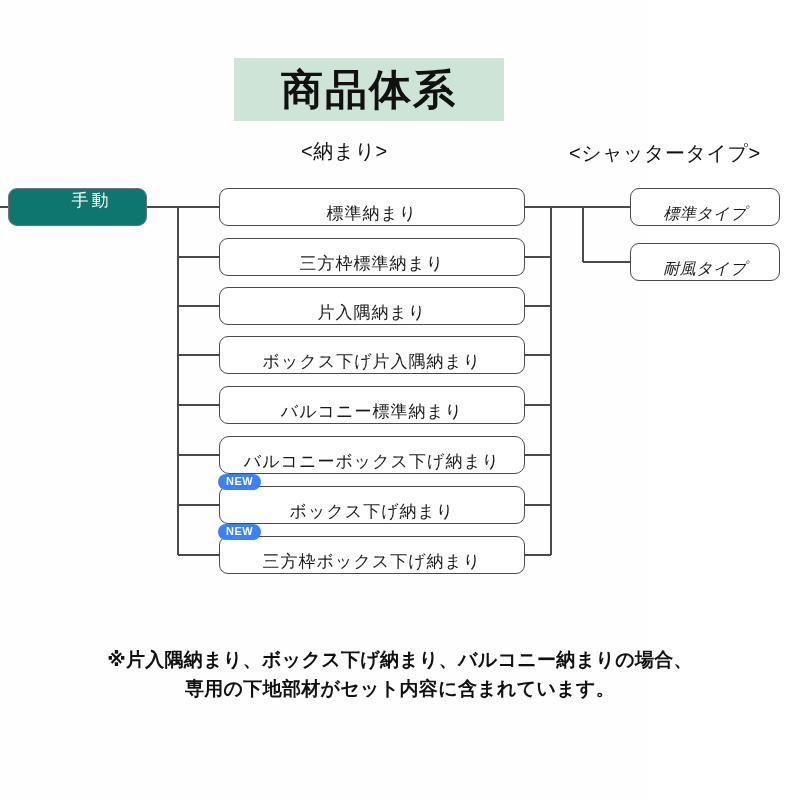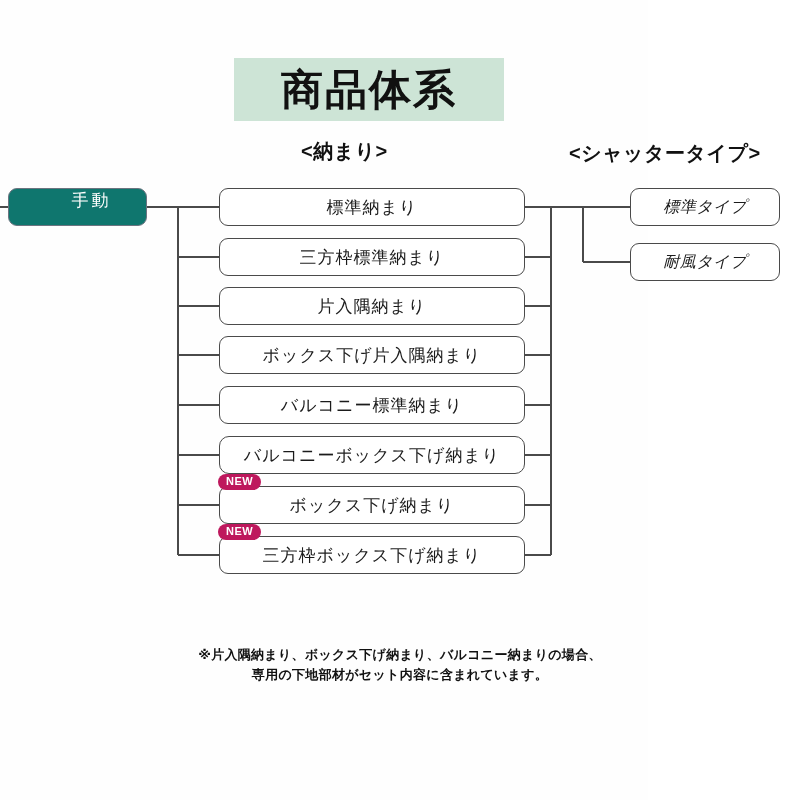--- a/index.html
+++ b/index.html
@@ -38,21 +38,21 @@
     font-weight: bold;
     letter-spacing: 2px;
     color: #111111;
     line-height: 1;
   }
 
   
   .col-header {
     position: absolute;
     font-size: 20px;
-    font-weight: bold;
+    font-weight: normal;
     color: #111111;
     white-space: nowrap;
     letter-spacing: 0.5px;
   }
   #hdr-osamari { left: 301px; top: 138px; }
   #hdr-shutter { left: 569px; top: 140px; }
 
   
   #lines {
     position: absolute;
@@ -86,21 +86,21 @@
   }
 
   
   .node-box {
     position: absolute;
     box-sizing: border-box;
     background: #ffffff;
     border: 1px solid #4a4a4a;
     border-radius: 9px;
     display: flex;
-    align-items: center;
+    align-items: flex-end;
     justify-content: center;
   }
   .node-box .node-label {
     font-size: 17px;
     color: #1b1b1b;
     letter-spacing: 1px;
     white-space: nowrap;
   }
 
   .col-osamari .node-box {
@@ -117,39 +117,39 @@
   .col-shutter .node-label {
     font-size: 16px;
     letter-spacing: 0.5px;
   }
 
   
   .new-badge {
     position: absolute;
     left: -2px;
     top: -13px;
-    background: #be185d;
+    background: #3b82f6;
     color: #ffffff;
     font-size: 11px;
     font-weight: bold;
     letter-spacing: 0.5px;
     padding: 2px 8px 3px 8px;
     border-radius: 8px;
     line-height: 1;
     z-index: 5;
   }
 
   
   .footnote {
     position: absolute;
     left: 0;
     top: 645px;
     width: 800px;
     text-align: center;
-    font-size: 13px;
+    font-size: 19px;
     font-weight: bold;
     color: #111111;
     line-height: 1.55;
     letter-spacing: 0.3px;
   }
 </style>
 </head>
 <body>
 
 <div id="canvas">

